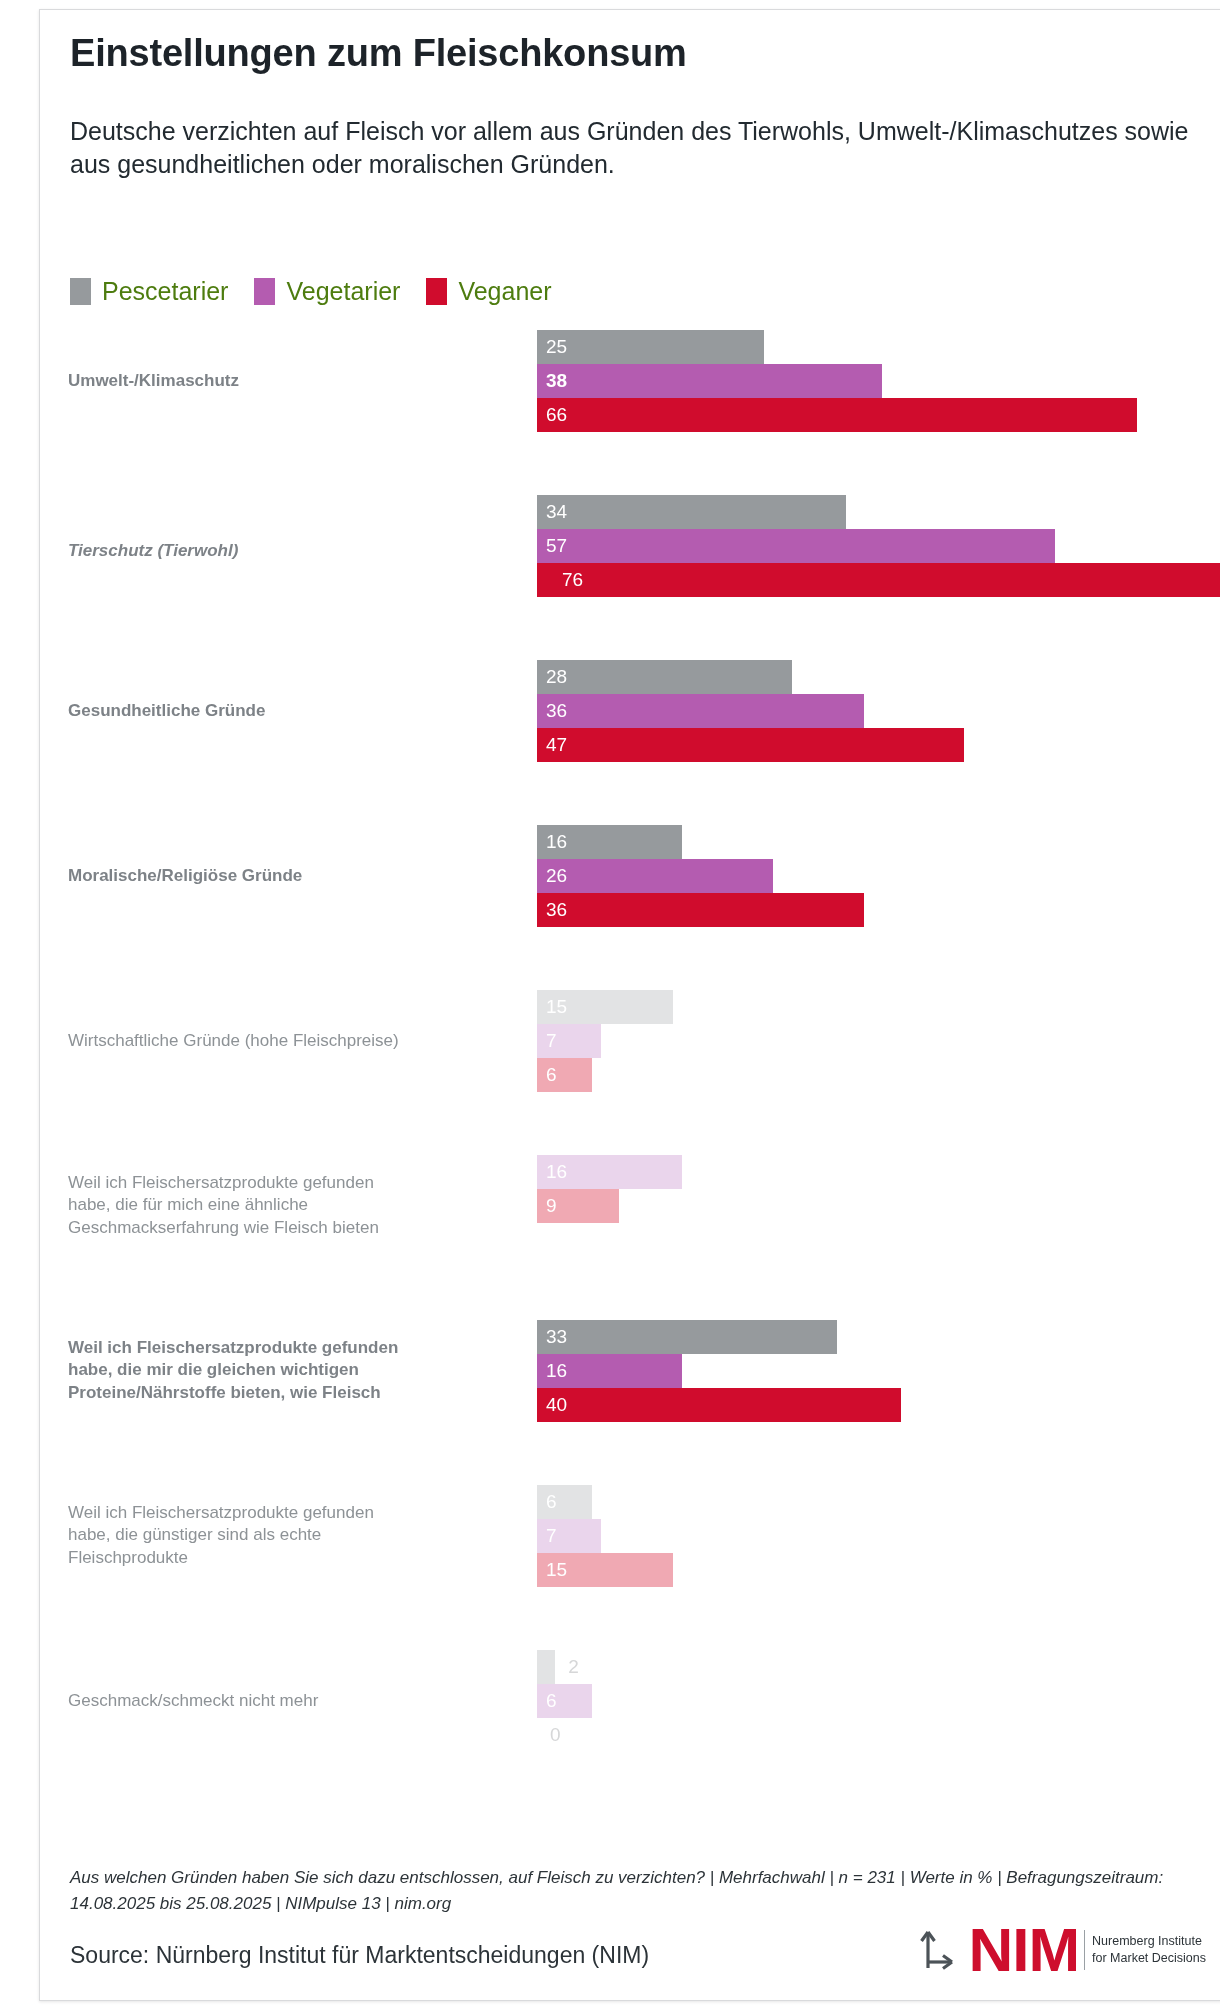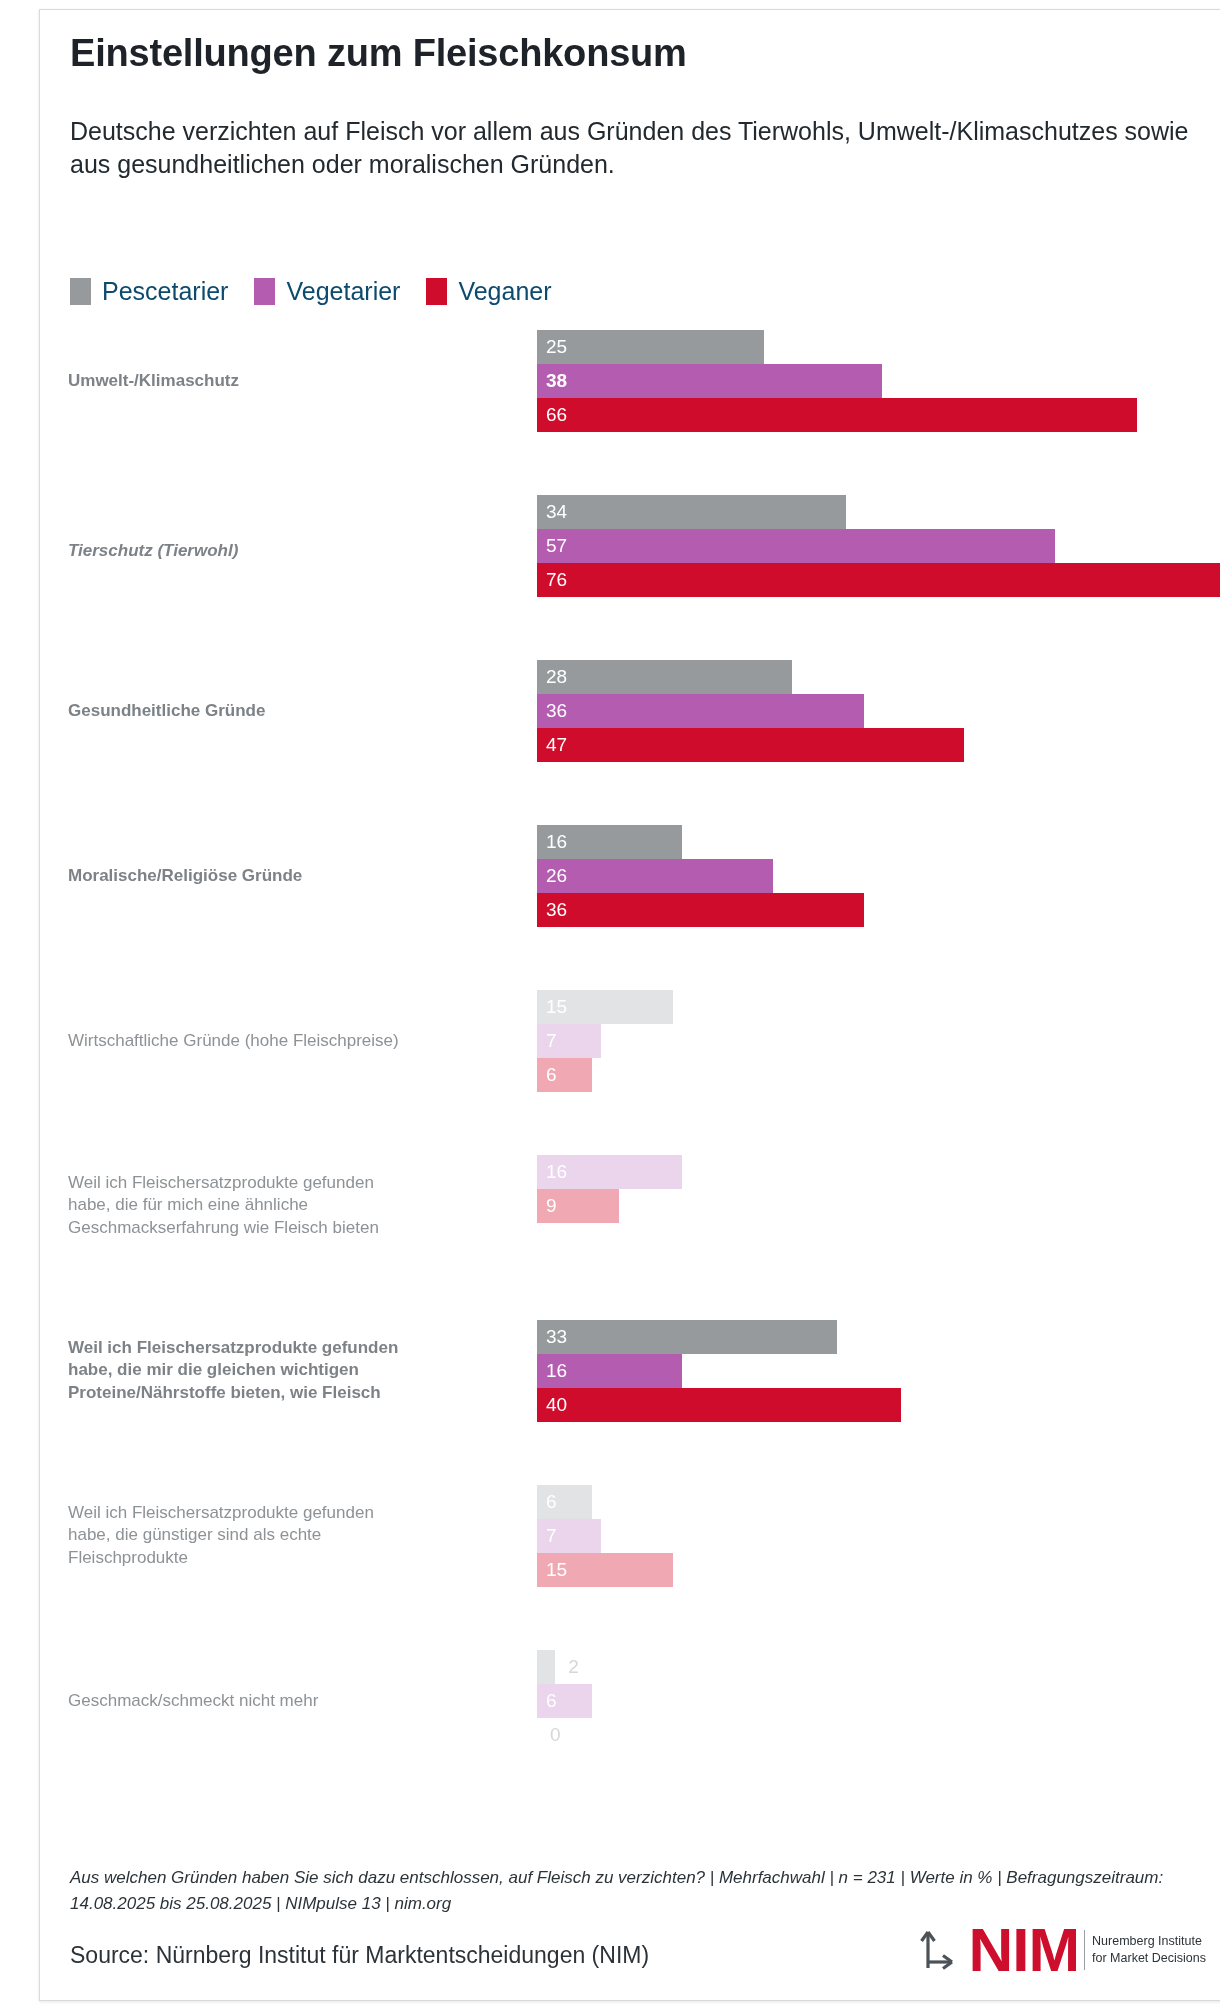--- a/index.html
+++ b/index.html
@@ -63,21 +63,21 @@
     align-items: center;
     margin-right: 26px;
   }
   .legend-swatch {
     width: 21px; height: 27px;
     margin-right: 11px;
     display: inline-block;
   }
   .legend-label {
     font-size: 25px;
-    color: #0c4a6e;
+    color: #4d7c0f;
     line-height: 1;
   }
 
   
   .chart {
     position: absolute;
     left: 0; top: 320px;
     width: 1160px;
     height: 1500px;
   }
@@ -224,21 +224,21 @@
               <div class="bar-wrap">
                 <div class="bar" style="width: 309.06px; background: rgb(150, 154, 157);"></div>
                 <div class="bar-value" style="left: 0px;">34</div>
               </div>
               <div class="bar-wrap">
                 <div class="bar" style="width: 518.13px; background: rgb(180, 92, 176);"></div>
                 <div class="bar-value" style="left: 0px;">57</div>
               </div>
               <div class="bar-wrap">
                 <div class="bar" style="width: 690.84px; background: rgb(208, 12, 45);"></div>
-                <div class="bar-value" style="left: 0px;">76</div>
+                <div class="bar-value" style="left: 16px;">76</div>
               </div>
             </div>
           </div>
           <div class="row highlight" style="top: 330px; height: 102px;">
             <div class="row-label" style="top: 39.5px;">
               <div>Gesundheitliche Gründe</div>
             </div>
             <div class="bars">
               <div class="bar-wrap">
                 <div class="bar" style="width: 254.52px; background: rgb(150, 154, 157);"></div>

